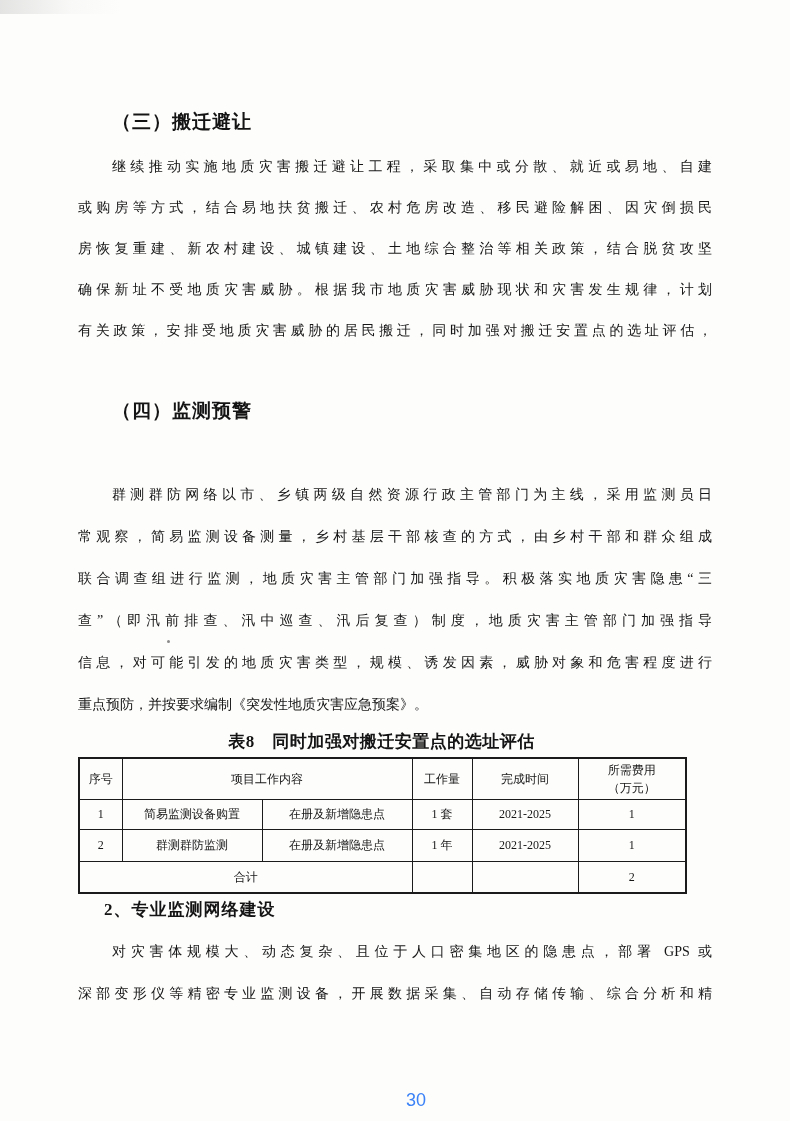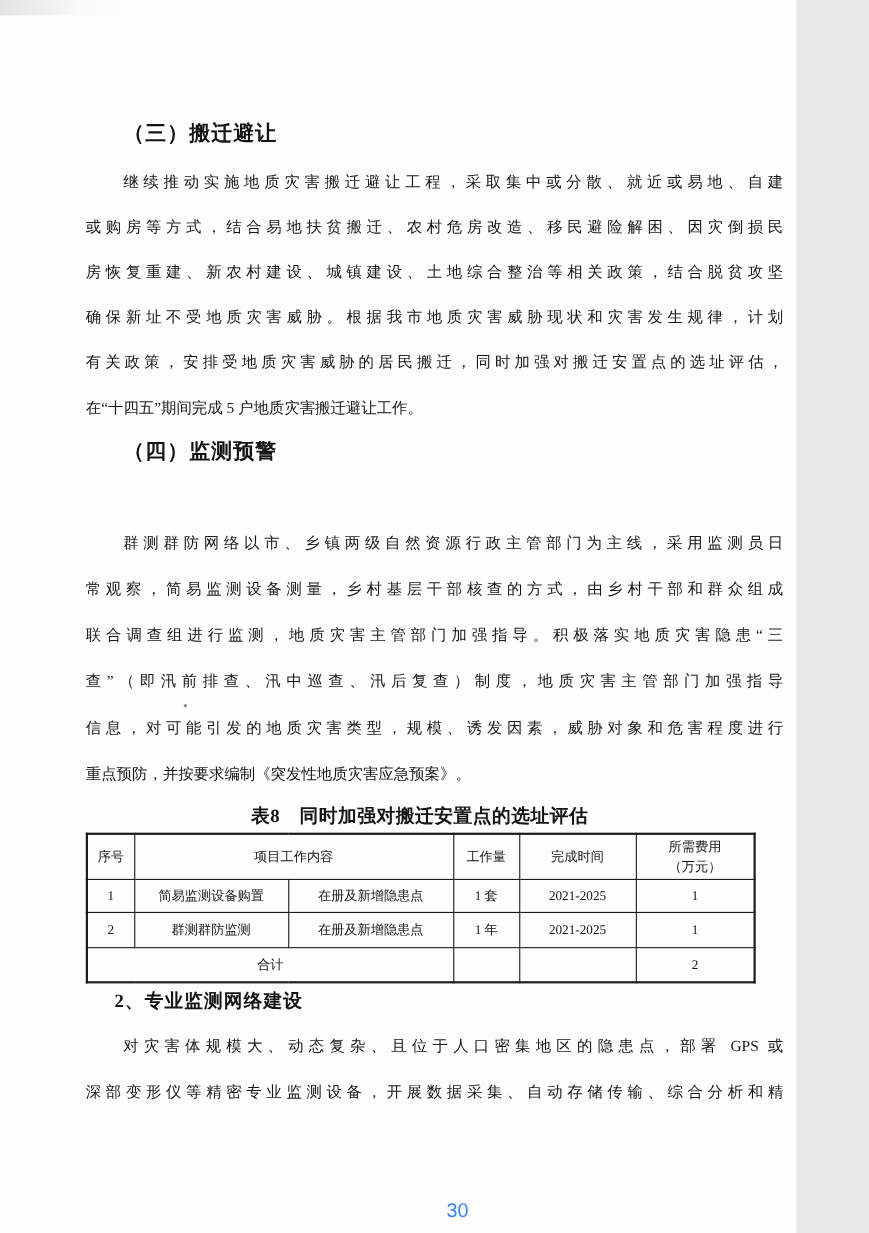--- a/index.html
+++ b/index.html
@@ -3,21 +3,21 @@
 <meta charset="utf-8">
 <style>
   html, body { margin: 0; padding: 0; }
   body {
     width: 790px; height: 1121px;
     background: #e8e8e8;
     font-family: "Liberation Serif", "DejaVu Serif", serif;
   }
   .page {
     position: relative;
-    width: 724px; height: 1121px;
+    width: 790px; height: 1121px;
     background: #fdfdfc;
     overflow: hidden;
     color: #141414;
   }
   
   .smudge-top {
     position: absolute; top: 0; left: 0; width: 120px; height: 14px;
     background: linear-gradient(90deg, rgba(150,150,150,.25), rgba(200,200,200,.08) 60%, transparent);
   }
   .speck {
@@ -85,21 +85,20 @@
   <div class="speck"></div>
 
   <div class="h-major" style="top:109px">（三）搬迁避让</div>
 
   <div class="para lh41" style="top:146px">
     <div class="tl indent">继续推动实施地质灾害搬迁避让工程，采取集中或分散、就近或易地、自建</div>
     <div class="tl">或购房等方式，结合易地扶贫搬迁、农村危房改造、移民避险解困、因灾倒损民</div>
     <div class="tl">房恢复重建、新农村建设、城镇建设、土地综合整治等相关政策，结合脱贫攻坚</div>
     <div class="tl">确保新址不受地质灾害威胁。根据我市地质灾害威胁现状和灾害发生规律，计划</div>
     <div class="tl">有关政策，安排受地质灾害威胁的居民搬迁，同时加强对搬迁安置点的选址评估，</div>
-    <div class="tl short">在“十四五”期间完成 5 户地质灾害搬迁避让工作。</div>
   </div>
 
   <div class="h-major" style="top:398px">（四）监测预警</div>
 
 
   <div class="para" style="top:474px">
     <div class="tl indent">群测群防网络以市、乡镇两级自然资源行政主管部门为主线，采用监测员日</div>
     <div class="tl">常观察，简易监测设备测量，乡村基层干部核查的方式，由乡村干部和群众组成</div>
     <div class="tl">联合调查组进行监测，地质灾害主管部门加强指导。积极落实地质灾害隐患“三</div>
     <div class="tl">查”（即汛前排查、汛中巡查、汛后复查）制度，地质灾害主管部门加强指导</div>

